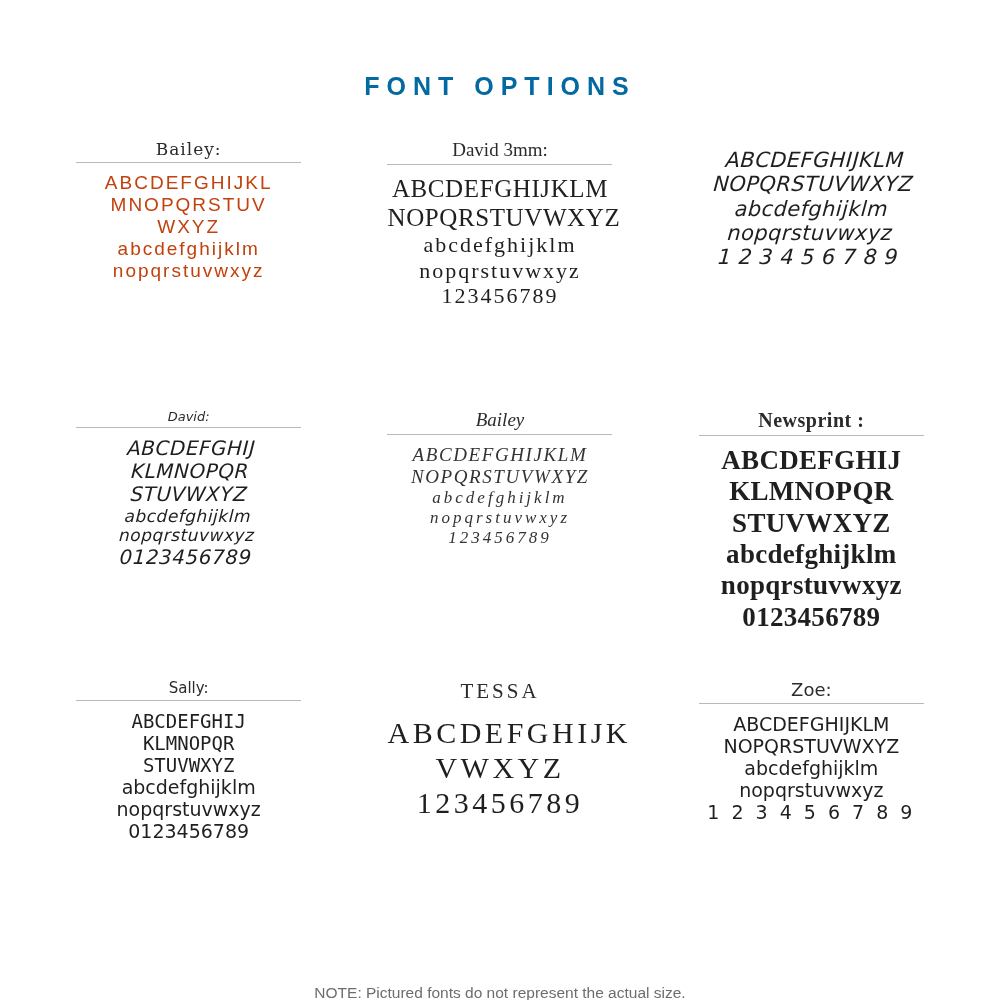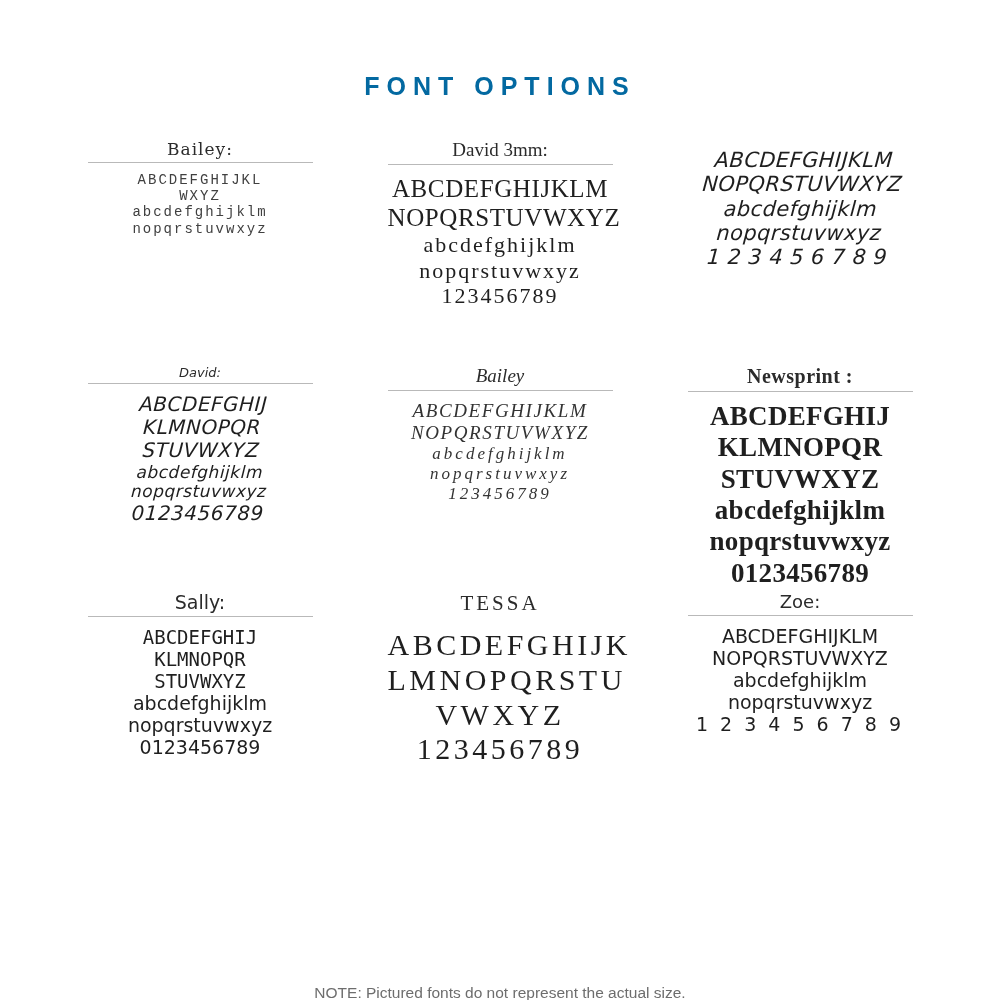--- a/index.html
+++ b/index.html
@@ -29,20 +29,21 @@
     font-family: "Liberation Sans", sans-serif;
   }
   .grid {
     margin: 38px auto 0 auto;
     width: 890px;
     display: grid;
     grid-template-columns: 1fr 1fr 1fr;
     grid-template-rows: 226px 226px 226px;
     column-gap: 10px;
     row-gap: 0px;
+    gap: 44px;
   }
   .cell {
     position: relative;
     padding: 0;
     text-align: center;
   }
   .cell-inner {
     width: 225px;
     margin: 0 auto;
   }
@@ -62,24 +63,24 @@
     line-height: 1.16;
     white-space: nowrap;
   }
   
   .f-bailey .font-name {
     font-family: "DejaVu Serif", serif;
     font-size: 17px;
     letter-spacing: 1px;
   }
   .f-bailey .specimen {
-    font-family: Liberation Mono, monospace;
-    font-size: 14px;
+    font-family: Liberation Sans, sans-serif;
+    font-size: 19px;
     letter-spacing: 2.0px;
-    color: #404040;
+    color: #c2410c;
     line-height: 1.45;
   }
   .f-david .font-name {
     font-family: "Liberation Serif", serif;
     font-size: 19px;
   }
   .f-david .specimen {
     font-family: "Liberation Serif", serif;
     font-size: 25px;
     letter-spacing: 0.6px;
@@ -143,21 +144,21 @@
   }
   .f-newsprint .specimen {
     font-family: "Liberation Serif", serif;
     font-size: 27px;
     font-weight: bold;
     letter-spacing: 0.3px;
     line-height: 1.18;
   }
   .f-sally .font-name {
     font-family: "DejaVu Sans", sans-serif;
-    font-size: 19px;
+    font-size: 15px;
   }
   .f-sally .specimen {
     font-family: "DejaVu Sans Mono", monospace;
     font-size: 19px;
     letter-spacing: 0px;
     line-height: 1.22;
   }
   .f-sally .specimen .lower {
     font-family: "DejaVu Sans", sans-serif;
     font-size: 19px;
@@ -205,20 +206,21 @@
 
   <div class="page-title">FONT OPTIONS</div>
 
   <div class="grid">
 
     <div class="cell f-bailey">
       <div class="cell-inner">
         <div class="font-name">Bailey:</div>
         <div class="specimen">
           <div>ABCDEFGHIJKL</div>
+          <div>MNOPQRSTUV</div>
           <div>WXYZ</div>
           <div class="lower">abcdefghijklm</div>
           <div class="lower">nopqrstuvwxyz</div>
         </div>
       </div>
     </div>
 
     <div class="cell f-david">
       <div class="cell-inner">
         <div class="font-name">David 3mm:</div>
@@ -297,21 +299,20 @@
           <div class="lower">0123456789</div>
         </div>
       </div>
     </div>
 
     <div class="cell f-tessa">
       <div class="cell-inner">
         <div class="font-name">TESSA</div>
         <div class="specimen">
           <div>ABCDEFGHIJK</div>
-          <div>LMNOPQRSTU</div>
           <div>VWXYZ</div>
           <div>123456789</div>
         </div>
       </div>
     </div>
 
     <div class="cell f-zoe">
       <div class="cell-inner">
         <div class="font-name">Zoe:</div>
         <div class="specimen">

